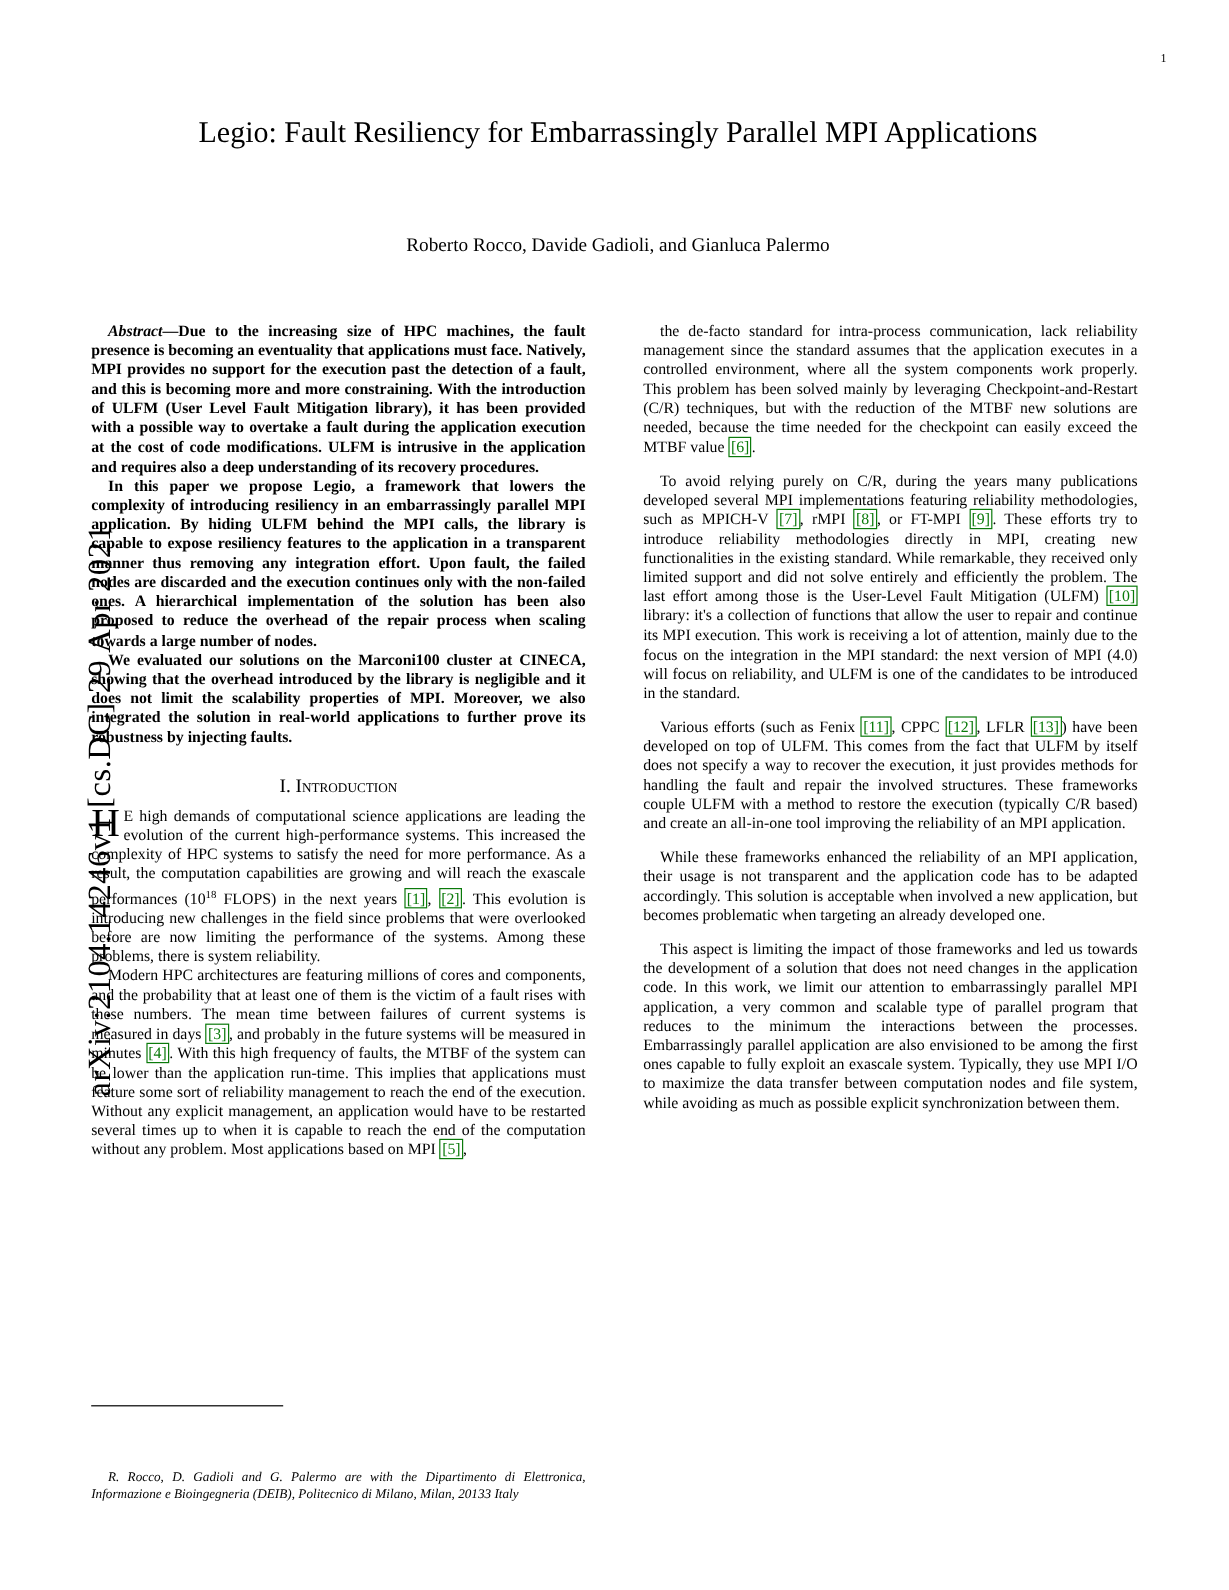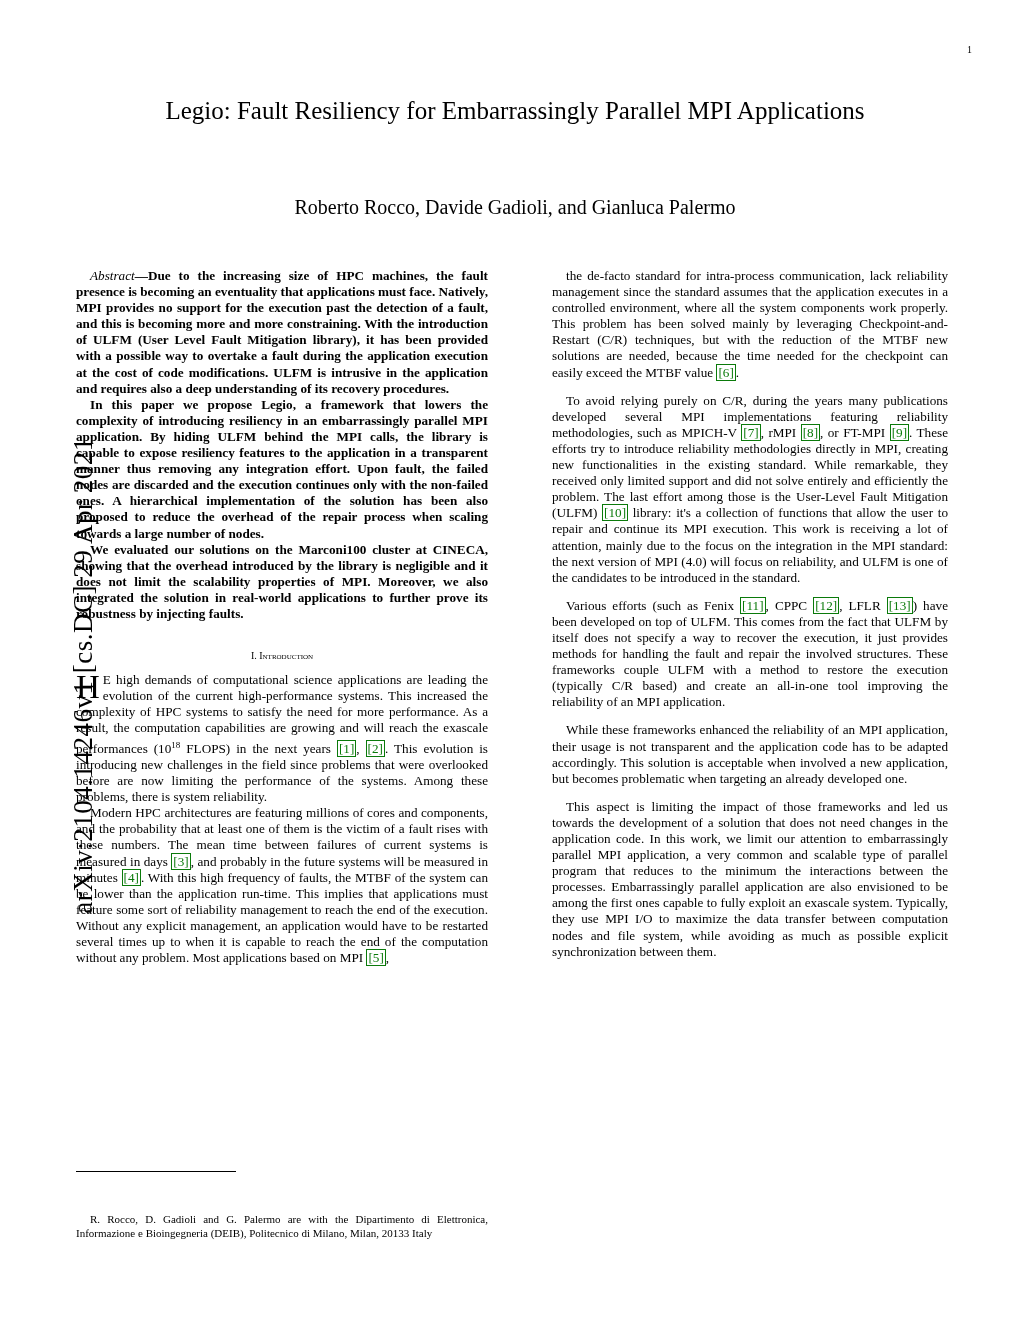--- a/index.html
+++ b/index.html
@@ -50,21 +50,21 @@
     line-height: 46px;
     font-family: "Liberation Serif", serif;
     font-weight: normal;
   }
   .authors {
     position: absolute;
     top: 196px;
     left: 84px;
     width: 862px;
     text-align: center;
-    font-size: 20px;
+    font-size: 16px;
     font-family: "Liberation Serif", serif;
   }
   .columns {
     position: absolute;
     top: 268px;
     left: 76px;
     width: 872px;
     height: 990px;
   }
   .col {
@@ -85,47 +85,47 @@
     font-size: 13.2px;
     line-height: 16.1px;
   }
   .abstract p {
     margin: 0;
     text-indent: 14px;
   }
   .abstract p:first-child { text-indent: 14px; }
   .abstract .lead {
     font-style: italic;
-    font-weight: normal;
+    font-weight: bold;
     margin-top: 27px;
   }
   .indexterms {
     margin-top: 13px;
     font-weight: bold;
     text-indent: 14px;
   }
   .indexterms .lead {
     font-style: italic;
     font-weight: bold;
   }
   .section-head {
     margin-top: 26px;
     margin-bottom: 8px;
     text-align: center;
-    font-size: 10px;
+    font-size: 16px;
     font-variant: small-caps;
     font-family: "Liberation Serif", serif;
   }
   .body-p {
     margin: 0;
     text-indent: 14px;
     text-align: justify;
   }
   .body-p + .body-p { margin-top: 0; }
-  .col-right .body-p { margin-bottom: 12px; margin-left: 16px; }
+  .col-right .body-p { margin-bottom: 12px; }
 
   .dropcap-p {
     margin: 0;
     text-align: justify;
   }
   .dropcap-p::first-letter {
     float: left;
     font-size: 33px;
     line-height: 27px;
     padding-right: 3px;
@@ -141,26 +141,27 @@
   .footnote-rule {
     position: absolute;
     left: 0;
     bottom: 86px;
     width: 160px;
     border-top: 1px solid #000;
   }
   .footnote {
     position: absolute;
     left: 0;
-    bottom: 18px;
+    bottom: 6px;
     width: 412px;
     font-size: 11px;
     line-height: 13.5px;
     text-align: justify;
     text-indent: 14px;
+    font-style: italic;
   }
   sup { font-size: 9px; vertical-align: super; margin-top: 28px; }
 </style>
 </head>
 <body>
 
 <div class="page">
 
   <div class="page-number">1</div>
 

